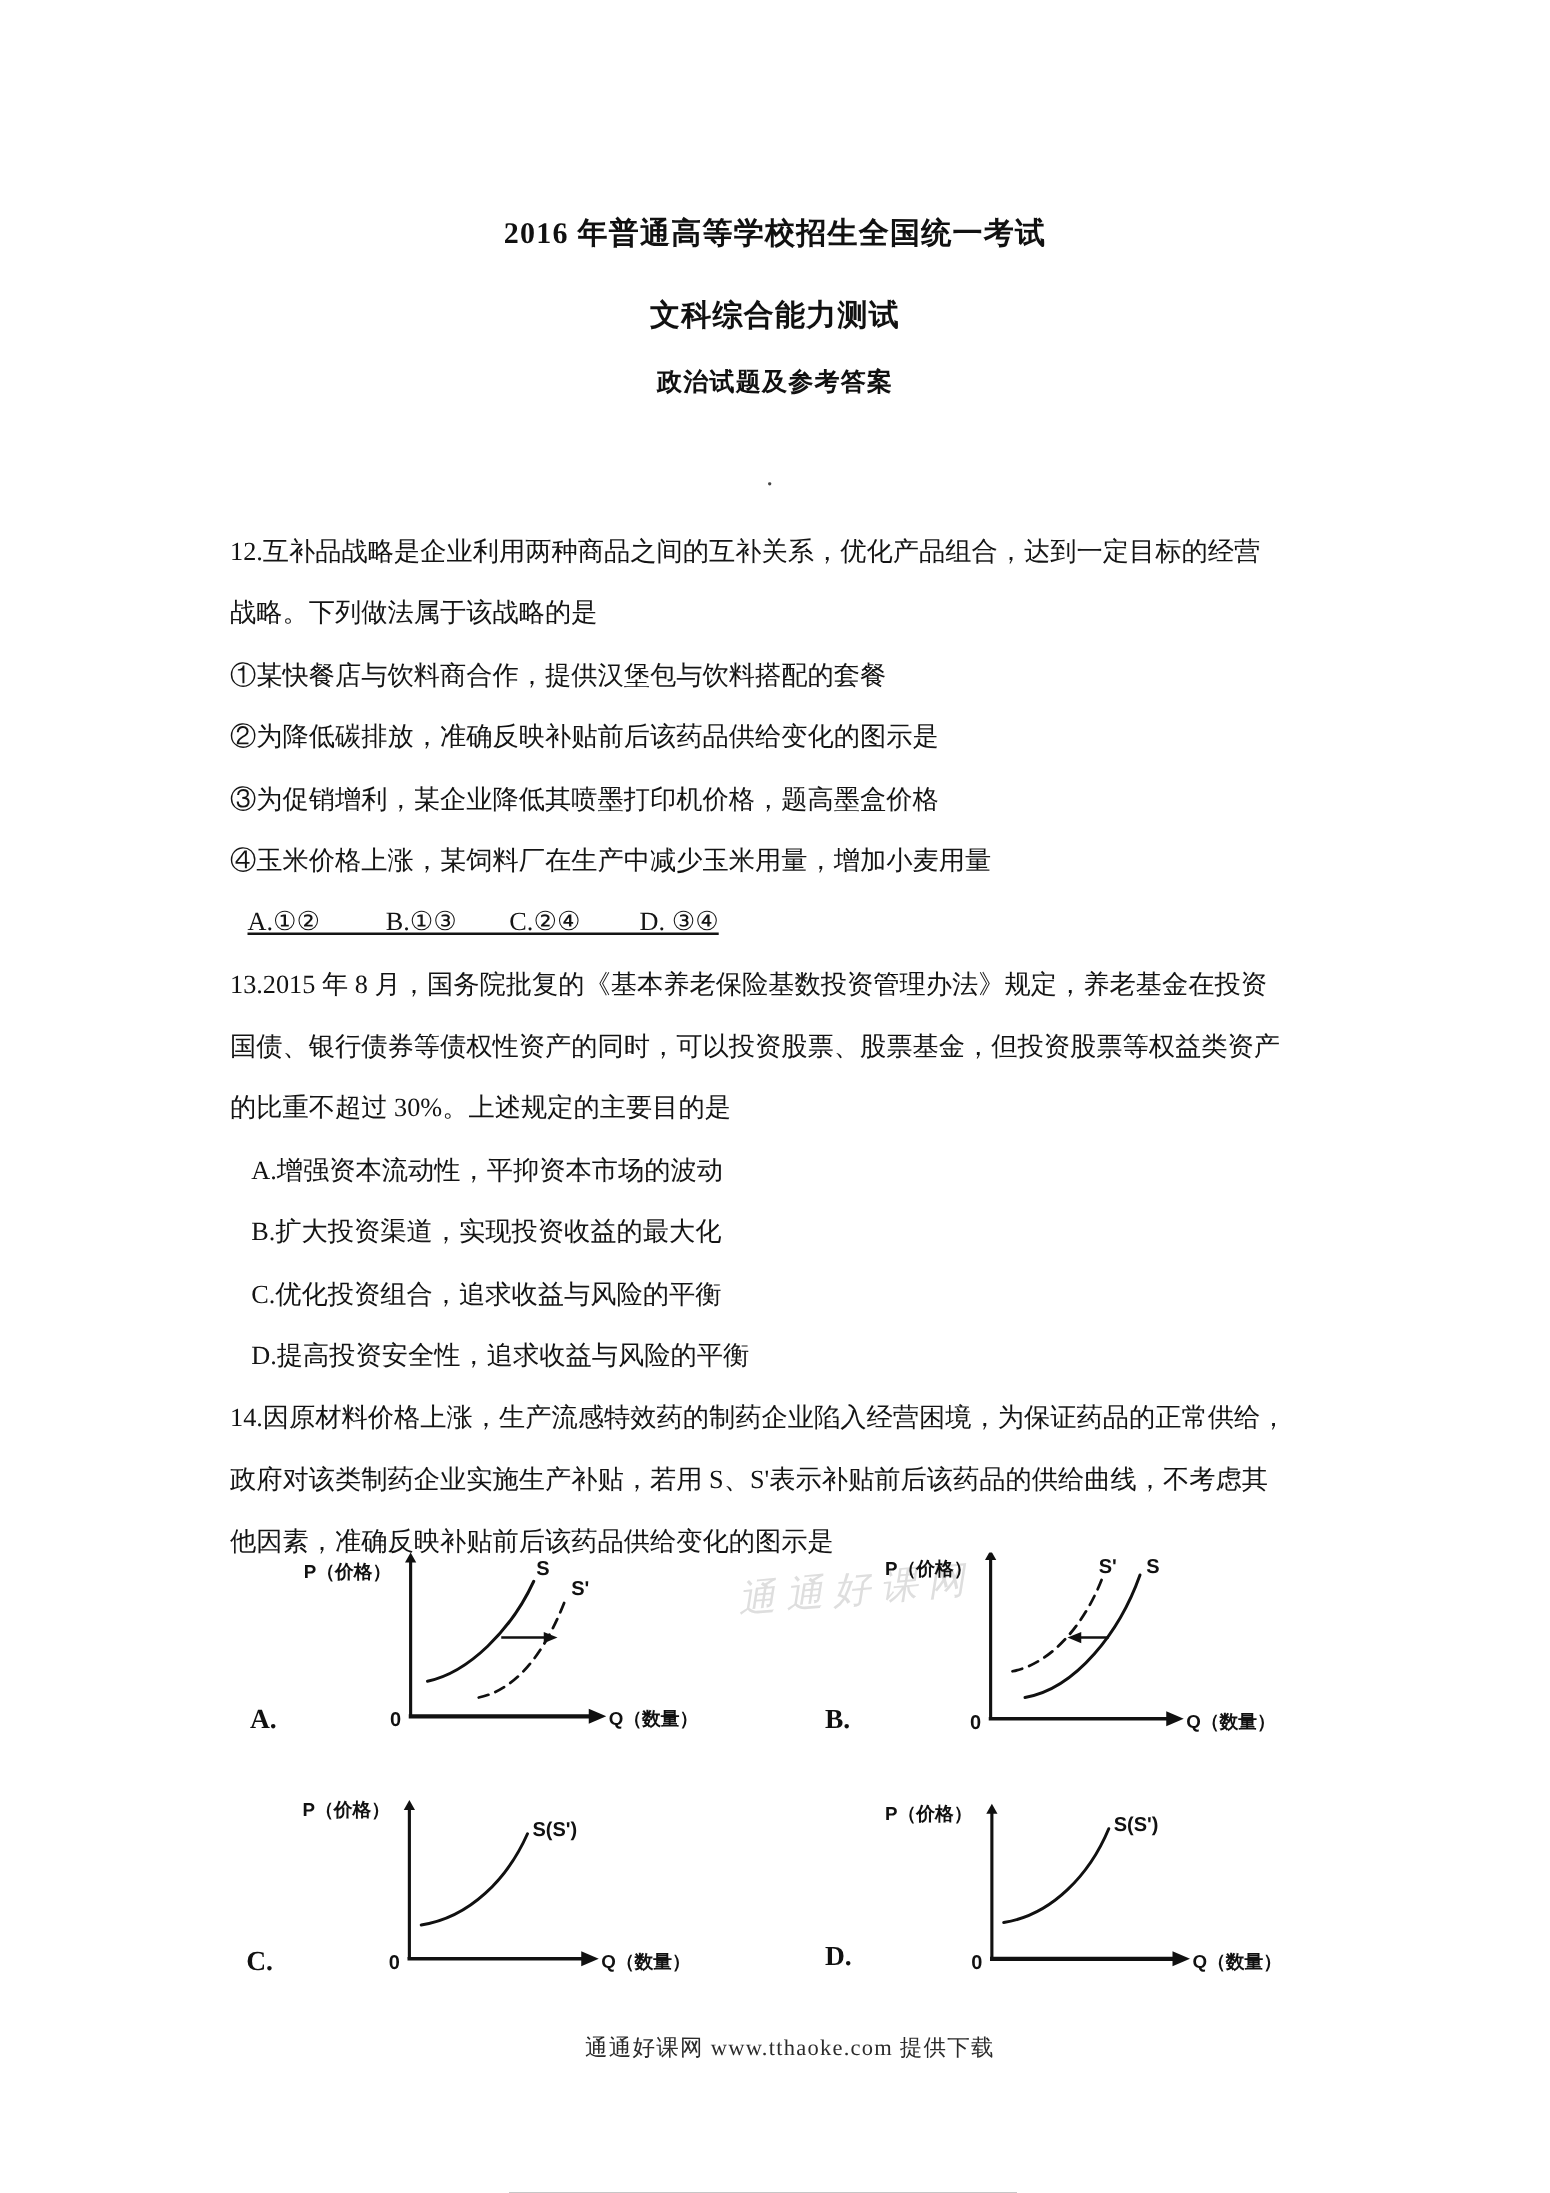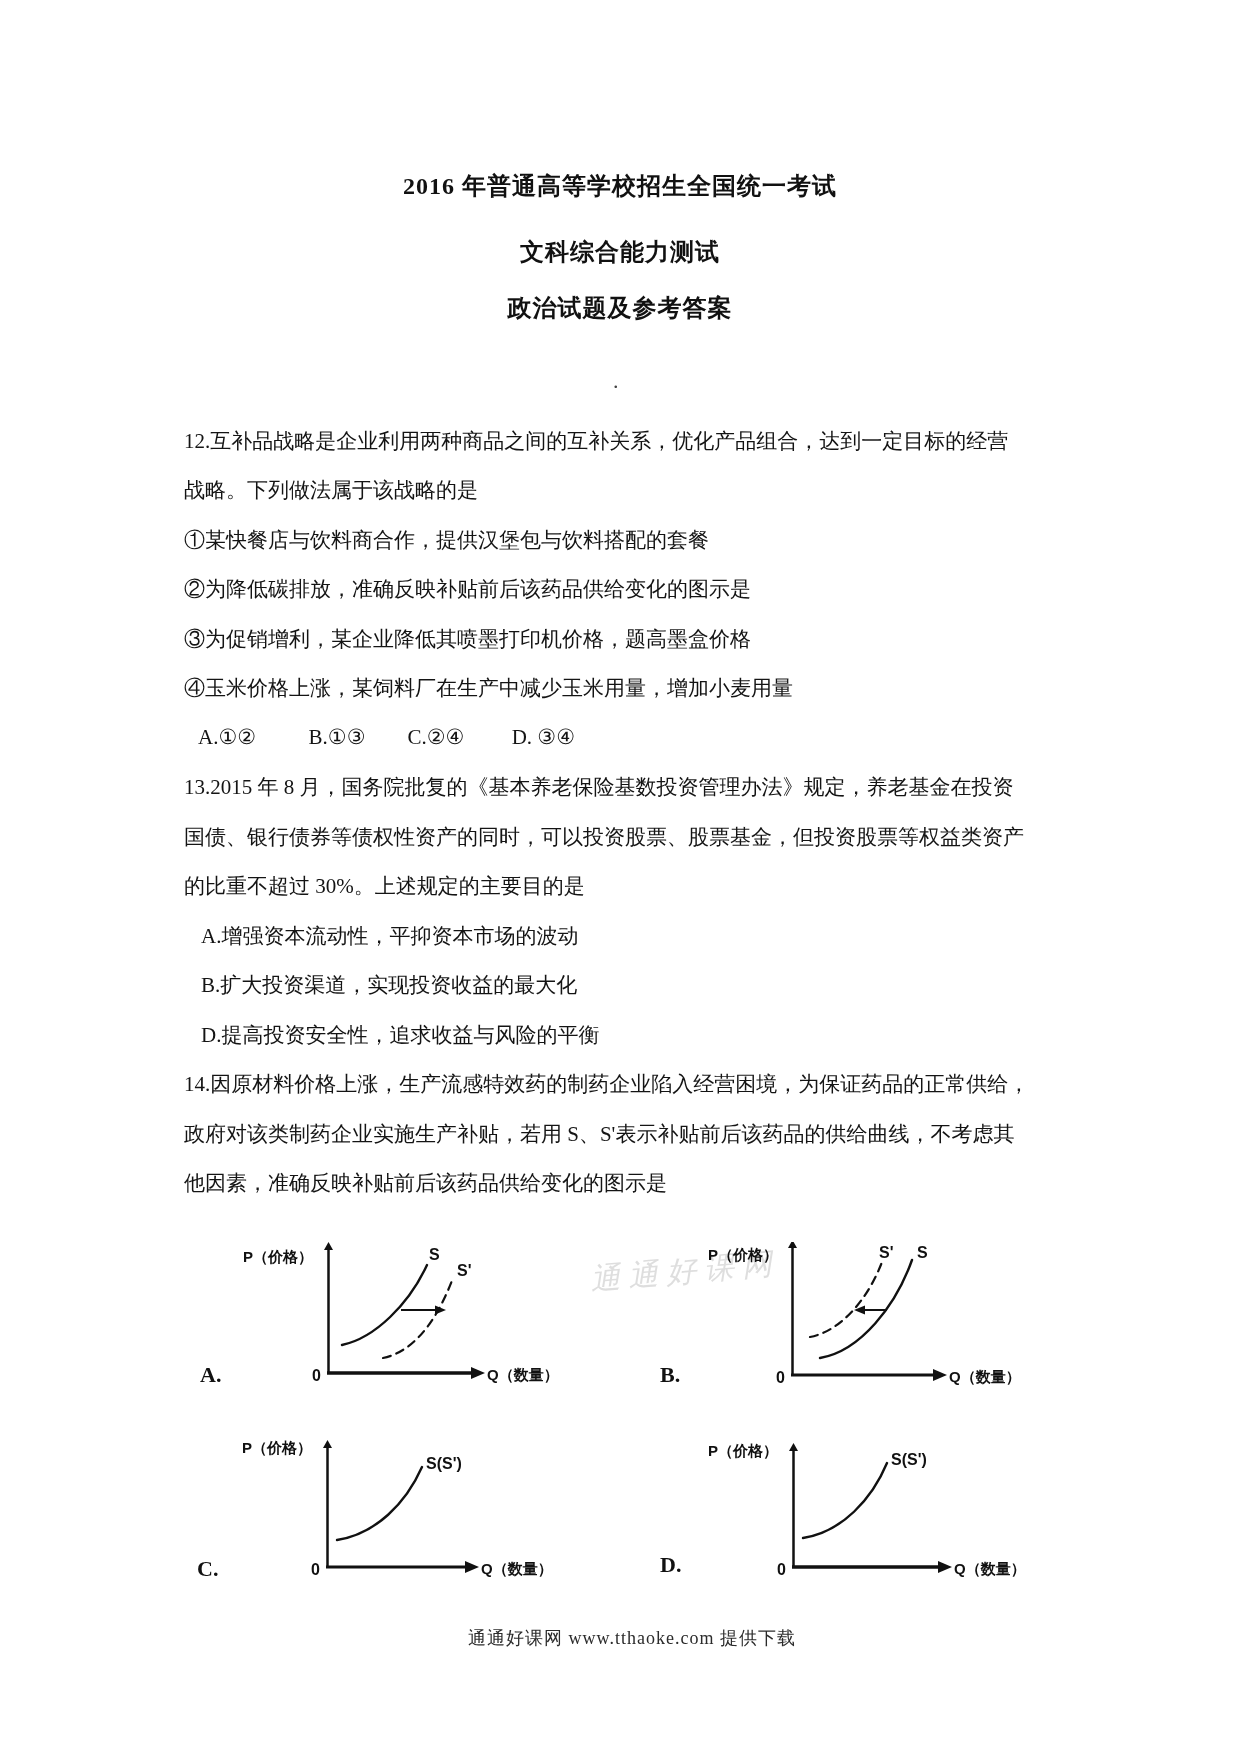--- a/index.html
+++ b/index.html
@@ -12,30 +12,30 @@
     color:#1a1a1a;
     overflow:hidden;
   }
   .title{
     position:absolute;left:0;width:100%;
     text-align:center;font-weight:bold;color:#111;
     letter-spacing:1px;
   }
   .t1{top:170px;font-size:24px;}
   .t2{top:236px;font-size:24px;}
-  .t3{top:292px;font-size:24px;}
+  .t3{top:292px;font-size:20px;}
   .stray{position:absolute;left:613px;top:368px;font-size:22px;color:#444;}
   .body-block{
     position:absolute;left:172px;top:416px;width:900px;
   }
   .bl{
     height:49.5px;display:flex;align-items:center;
     font-size:21px;white-space:pre;color:#141414;margin-left:12px;
   }
-  .indent-sm{padding-left:14px;}
+  .indent-sm{padding-left:14px;text-decoration:underline;}
   .indent-md{padding-left:17px;}
   .figure{position:absolute;width:380px;height:158px;z-index:1;}
   .fig-a{left:195px;top:1242px;}
   .fig-b{left:655px;top:1242px;}
   .fig-c{left:195px;top:1435px;}
   .fig-d{left:655px;top:1435px;}
   .fig-letter{
     position:absolute;font-size:22px;font-weight:bold;color:#111;
     font-family:"Liberation Serif","DejaVu Serif",serif;
   }
@@ -77,20 +77,21 @@
     <div class="bl">①某快餐店与饮料商合作，提供汉堡包与饮料搭配的套餐</div>
     <div class="bl">②为降低碳排放，准确反映补贴前后该药品供给变化的图示是</div>
     <div class="bl">③为促销增利，某企业降低其喷墨打印机价格，题高墨盒价格</div>
     <div class="bl">④玉米价格上涨，某饲料厂在生产中减少玉米用量，增加小麦用量</div>
     <div class="bl indent-sm">A.①②          B.①③        C.②④         D. ③④</div>
     <div class="bl">13.2015 年 8 月，国务院批复的《基本养老保险基数投资管理办法》规定，养老基金在投资</div>
     <div class="bl">国债、银行债券等债权性资产的同时，可以投资股票、股票基金，但投资股票等权益类资产</div>
     <div class="bl">的比重不超过 30%。上述规定的主要目的是</div>
     <div class="bl indent-md">A.增强资本流动性，平抑资本市场的波动</div>
     <div class="bl indent-md">B.扩大投资渠道，实现投资收益的最大化</div>
+    <div class="bl indent-md">C.优化投资组合，追求收益与风险的平衡</div>
     <div class="bl indent-md">D.提高投资安全性，追求收益与风险的平衡</div>
     <div class="bl">14.因原材料价格上涨，生产流感特效药的制药企业陷入经营困境，为保证药品的正常供给，</div>
     <div class="bl">政府对该类制药企业实施生产补贴，若用 S、S'表示补贴前后该药品的供给曲线，不考虑其</div>
     <div class="bl">他因素，准确反映补贴前后该药品供给变化的图示是</div>
   </div>
 
   <div class="figure fig-a">
     <svg width="380" height="158" viewBox="0 0 380 158">
       <text x="48" y="20" font-size="15">P（价格）</text>
       <polygon points="129,8 133.5,0 138,8" fill="#111"></polygon>

